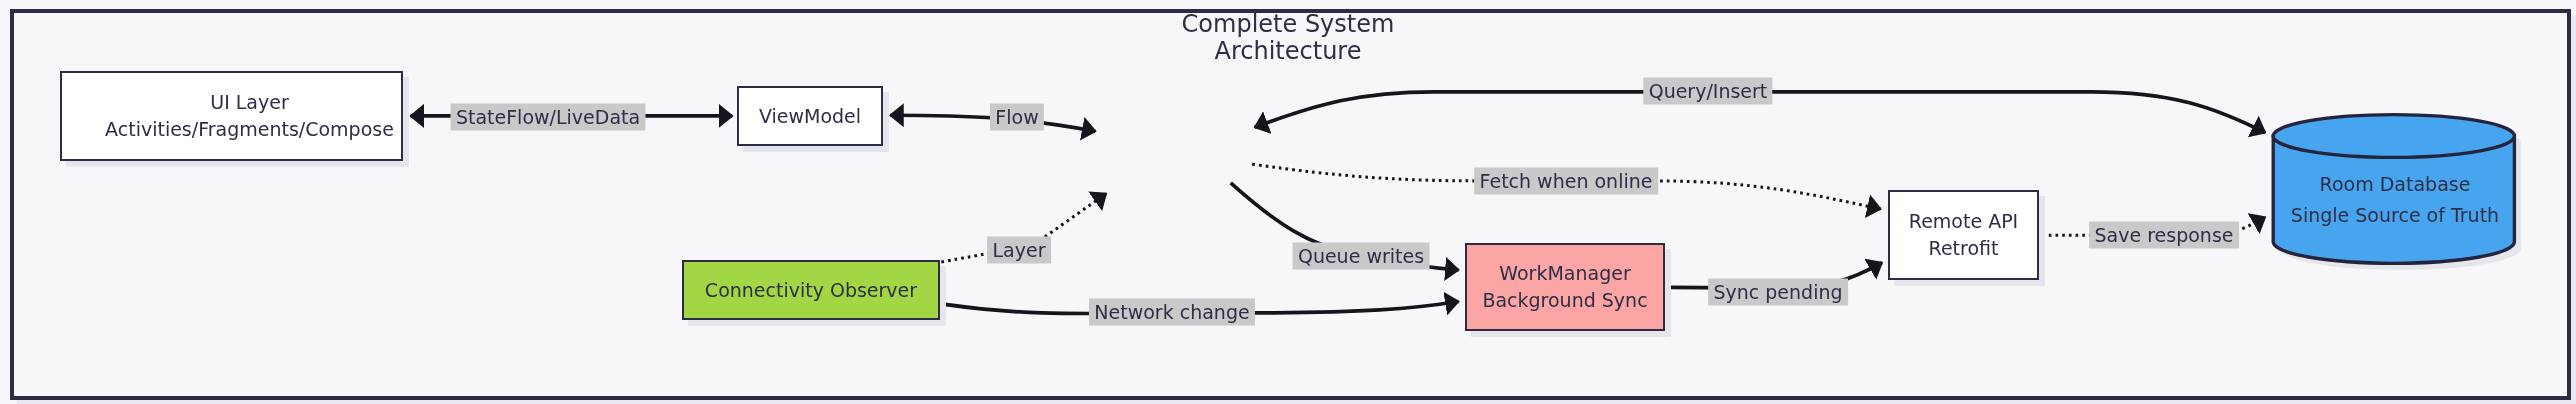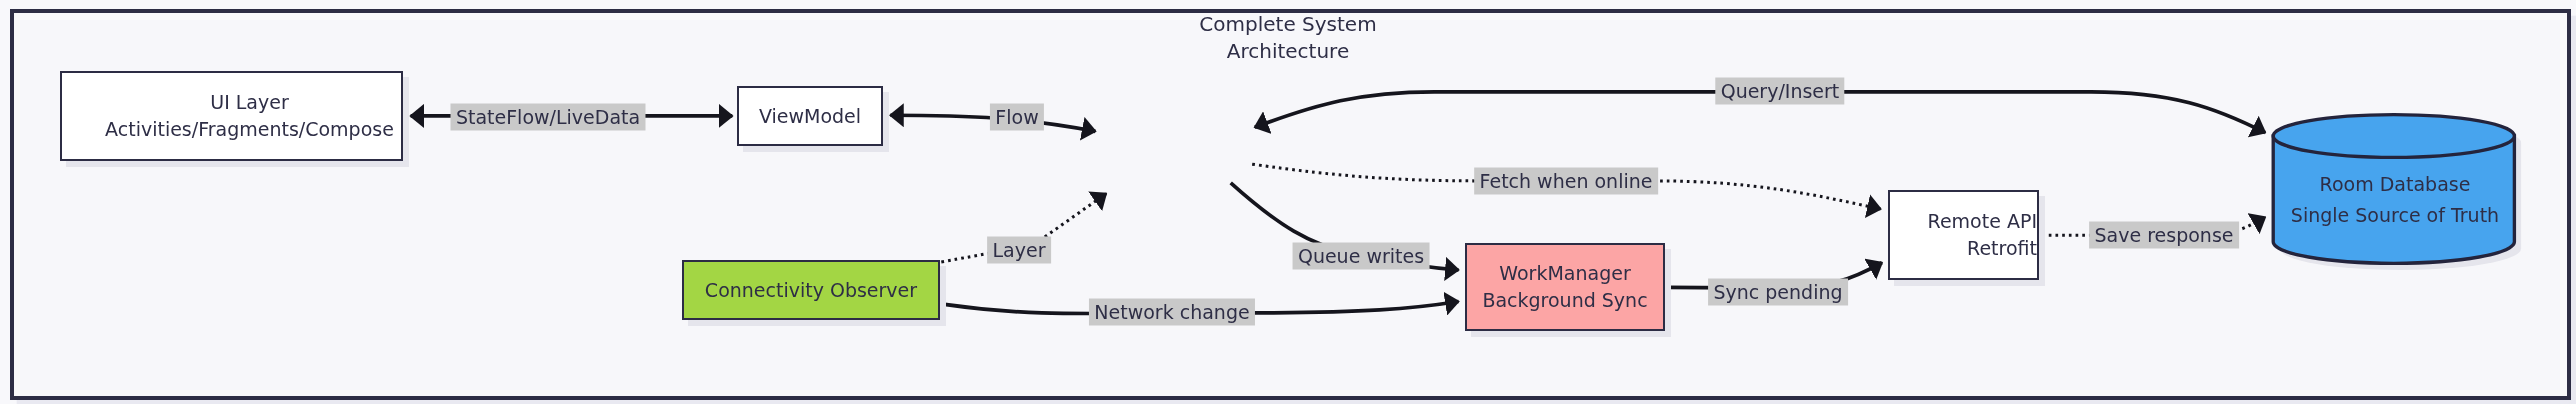--- a/index.html
+++ b/index.html
@@ -8,21 +8,21 @@
     font-family:"DejaVu Sans","Liberation Sans",sans-serif;
     color:#2e2e46;background:#f8f8fb;
   }
   .frame{
     position:absolute;left:10px;top:9.4px;width:2553px;height:383px;
     border:4px solid #2c2c44;background:#f7f7fa;
     box-shadow:6.7px 6.7px 0 #e9e9f1;
   }
   .title{
     position:absolute;left:0;right:0;top:10.7px;text-align:center;
-    font-size:20px;line-height:27px;color:#2e2e46;
+    font-size:24px;line-height:27px;color:#2e2e46;
   }
   svg.edges{position:absolute;left:0;top:0;}
   .edge-solid{fill:none;stroke:#15151d;stroke-width:5.5;}
   .edge-dotted{fill:none;stroke:#15151d;stroke-width:4.5;stroke-dasharray:4 6;}
   .node{
     position:absolute;box-sizing:border-box;border:2.7px solid #2c2c44;
     background:#ffffff;display:flex;flex-direction:column;align-items:center;justify-content:center;
     text-align:center;font-size:19px;line-height:27px;
     box-shadow:6px 6px 0 #e5e5ec;
   }
@@ -90,33 +90,33 @@
 
   <div class="node green" style="left:682px;top:260px;width:258px;height:60px;">
     <div>Connectivity Observer</div>
   </div>
 
   <div class="node yellow" style="left:1465px;top:243px;width:200px;height:88px;">
     <div>WorkManager</div>
     <div>Background Sync</div>
   </div>
 
-  <div class="node" style="left:1888px;top:190px;width:151px;height:90px;align-items:flex-end;">
+  <div class="node" style="left:1888px;top:190px;width:151px;height:90px;">
     <div>Remote API</div>
     <div>Retrofit</div>
   </div>
 
   <div class="cyl-text">
     <div>Room Database</div>
     <div>Single Source of Truth</div>
   </div>
 
   <div class="edge-label" style="left:548px;top:117px;">StateFlow/LiveData</div>
   <div class="edge-label" style="left:1017px;top:117px;">Flow</div>
-  <div class="edge-label" style="left:1780px;top:91px;">Query/Insert</div>
+  <div class="edge-label" style="left:1708px;top:91px;">Query/Insert</div>
   <div class="edge-label" style="left:1566px;top:181px;">Fetch when online</div>
   <div class="edge-label" style="left:1019px;top:250px;">Layer</div>
   <div class="edge-label" style="left:1361px;top:256px;">Queue writes</div>
   <div class="edge-label" style="left:1172px;top:312px;">Network change</div>
   <div class="edge-label" style="left:1778px;top:292px;">Sync pending</div>
   <div class="edge-label" style="left:2164px;top:235px;">Save response</div>
 
 </div>
 
 

